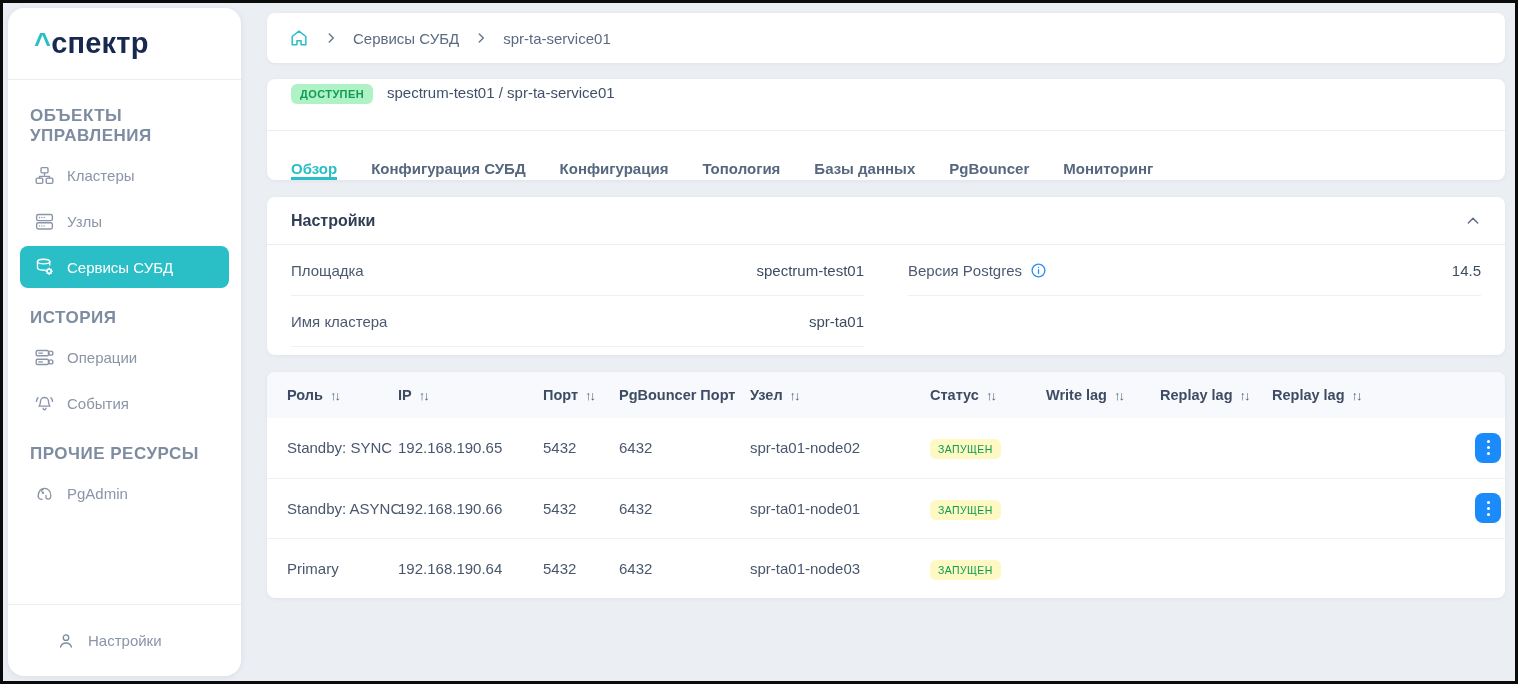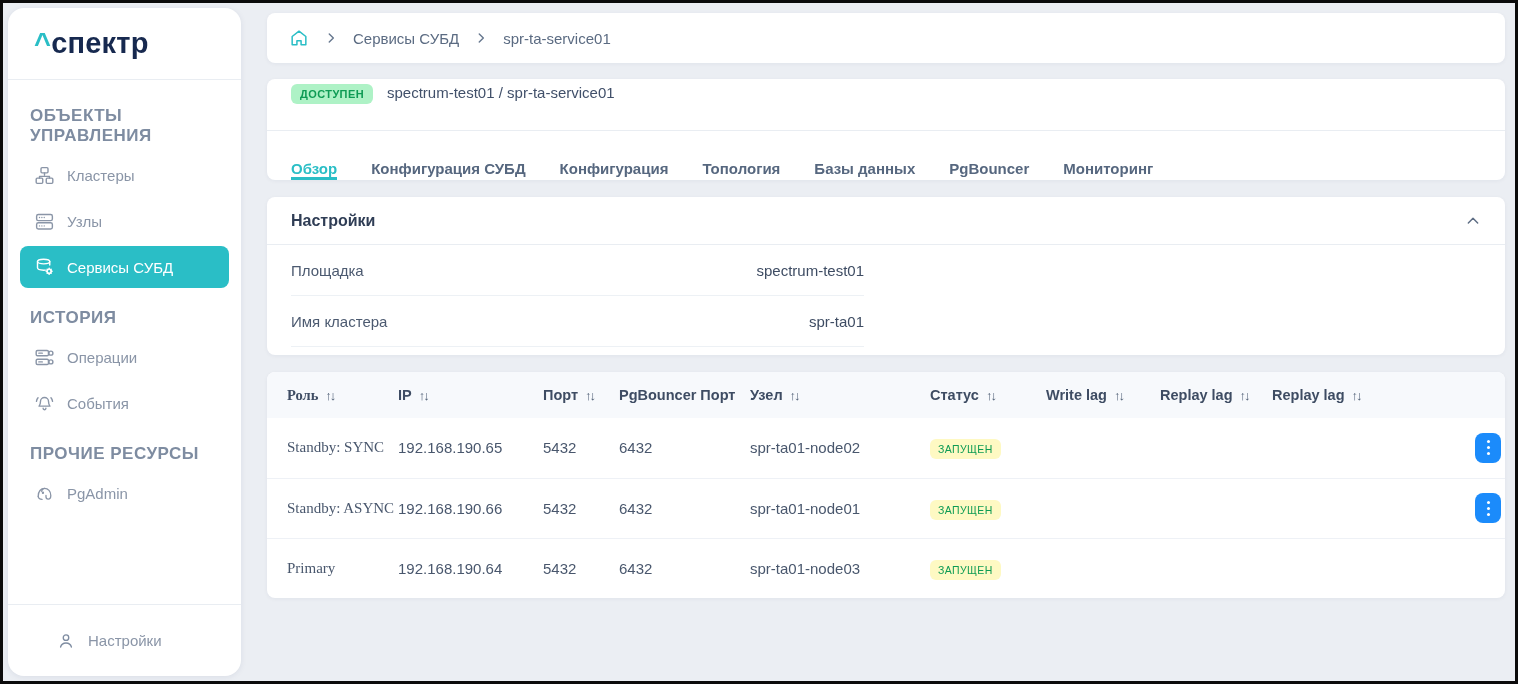--- a/index.html
+++ b/index.html
@@ -75,21 +75,21 @@
   .kv-value { font-size:15px; color:#3e4c63; }
   .info-ic { width:17px; height:17px; color:#2f8ef2; display:flex; cursor:pointer; }
 
   .table-card { margin-top:17px; overflow:hidden; }
   table { width:100%; border-collapse:collapse; table-layout:fixed; }
   thead th {
     background:#f7f9fc; height:46px; text-align:left; font-size:14.5px;
     font-weight:700; color:#3e4c63; white-space:nowrap;
   }
   th, td { padding-left:8px; }
-  th:first-child, td:first-child { padding-left:20px;font-family:Liberation Serif, serif; }
+  th:first-child, td:first-child { padding-left:20px; }
   .sort-ic { font-size:13px; color:#4d5d73; letter-spacing:-2px; margin-left:7px; font-weight:400; cursor:pointer; }
   tbody td { height:60px; font-size:15px; color:#49576d; border-top:1px solid #eef1f6; white-space:nowrap; }
   tbody tr:first-child td { border-top:none; }
   .status-pill {
     background:#fef9c3; color:#0e9b54; font-size:10.5px; font-weight:400;
     letter-spacing:.4px; padding:4px 8px; border-radius:6px;
   }
   .cell-actions { text-align:right; padding-right:4px; }
   .kebab-btn {
     width:26px; height:30px; background:#1b8bfb; border:none; border-radius:8px;
@@ -249,20 +249,35 @@
       </div>
       <div class="settings-body">
         <div>
           <div class="kv">
             <span class="kv-label">Площадка</span>
             <span class="kv-value">spectrum-test01</span>
           </div>
           <div class="kv">
             <span class="kv-label">Имя кластера</span>
             <span class="kv-value">spr-ta01</span>
+          </div>
+        </div>
+        <div>
+          <div class="kv">
+            <span class="kv-label">
+              <span>Версия Postgres</span>
+              <span class="info-ic">
+                <svg viewBox="0 0 24 24" fill="none" stroke="currentColor" stroke-width="1.9" stroke-linecap="round">
+                    <circle cx="12" cy="12" r="9"></circle>
+                    <path d="M12 11v5"></path>
+                    <path d="M12 7.8h.01"></path>
+                  </svg>
+              </span>
+            </span>
+            <span class="kv-value">14.5</span>
           </div>
         </div>
       </div>
     </div>
 
     <div class="card table-card">
       <table>
         <colgroup>
           <col style="width:123px">
             <col style="width:145px">

